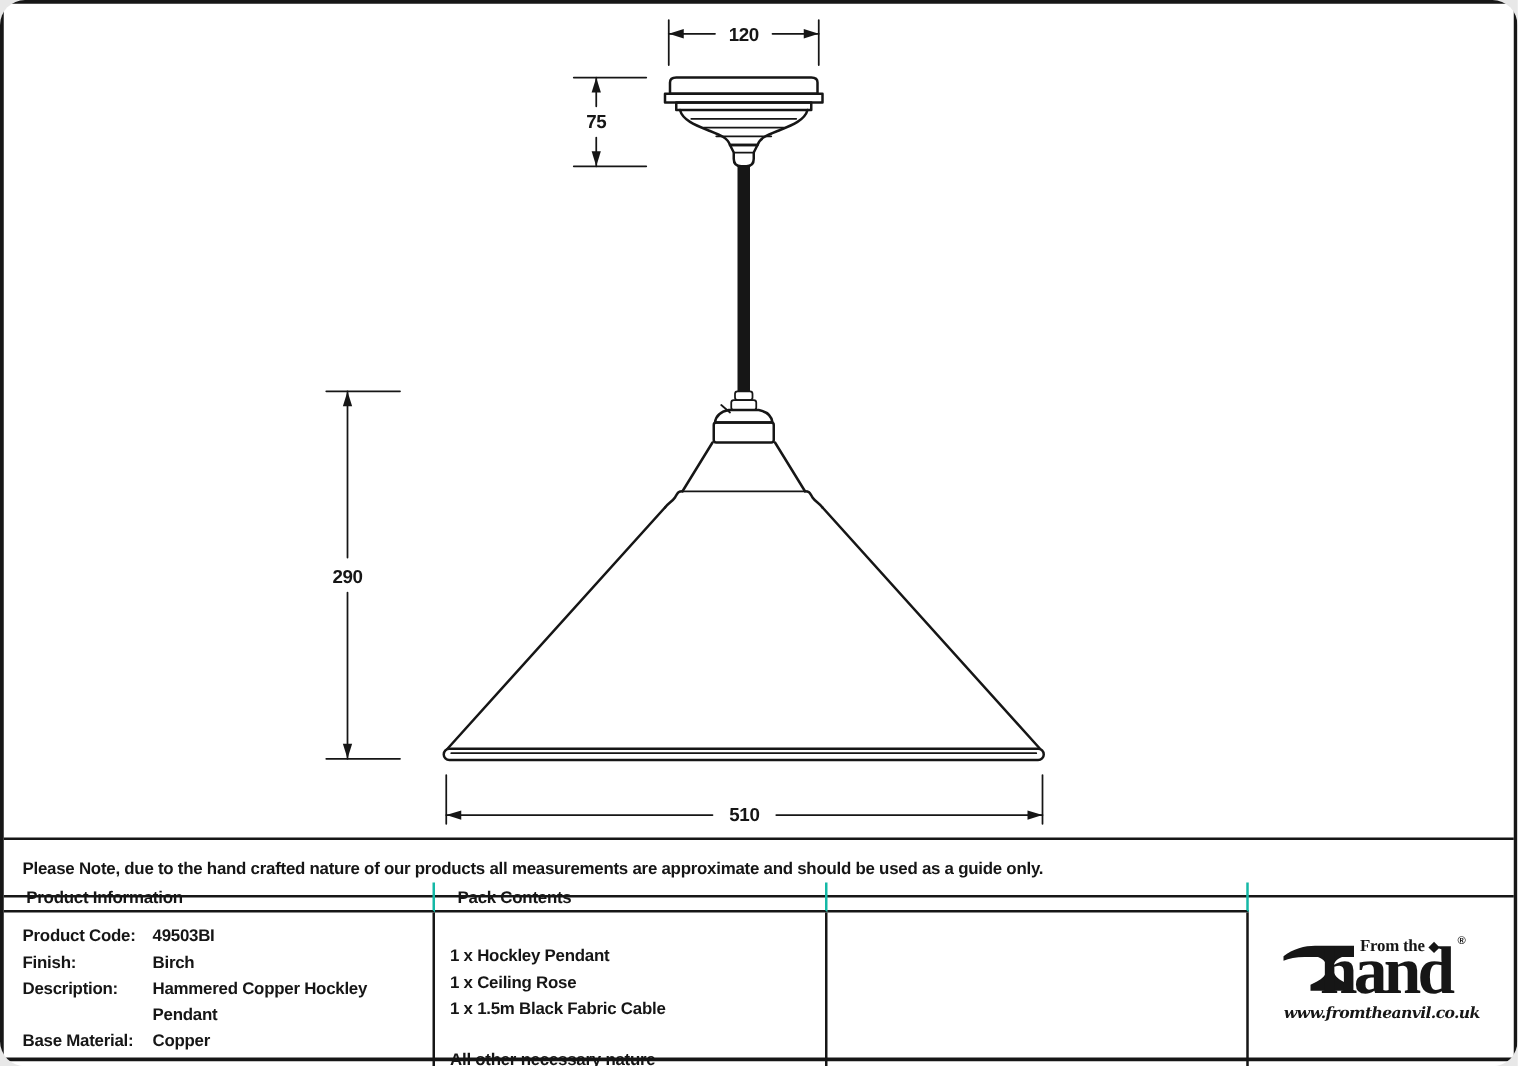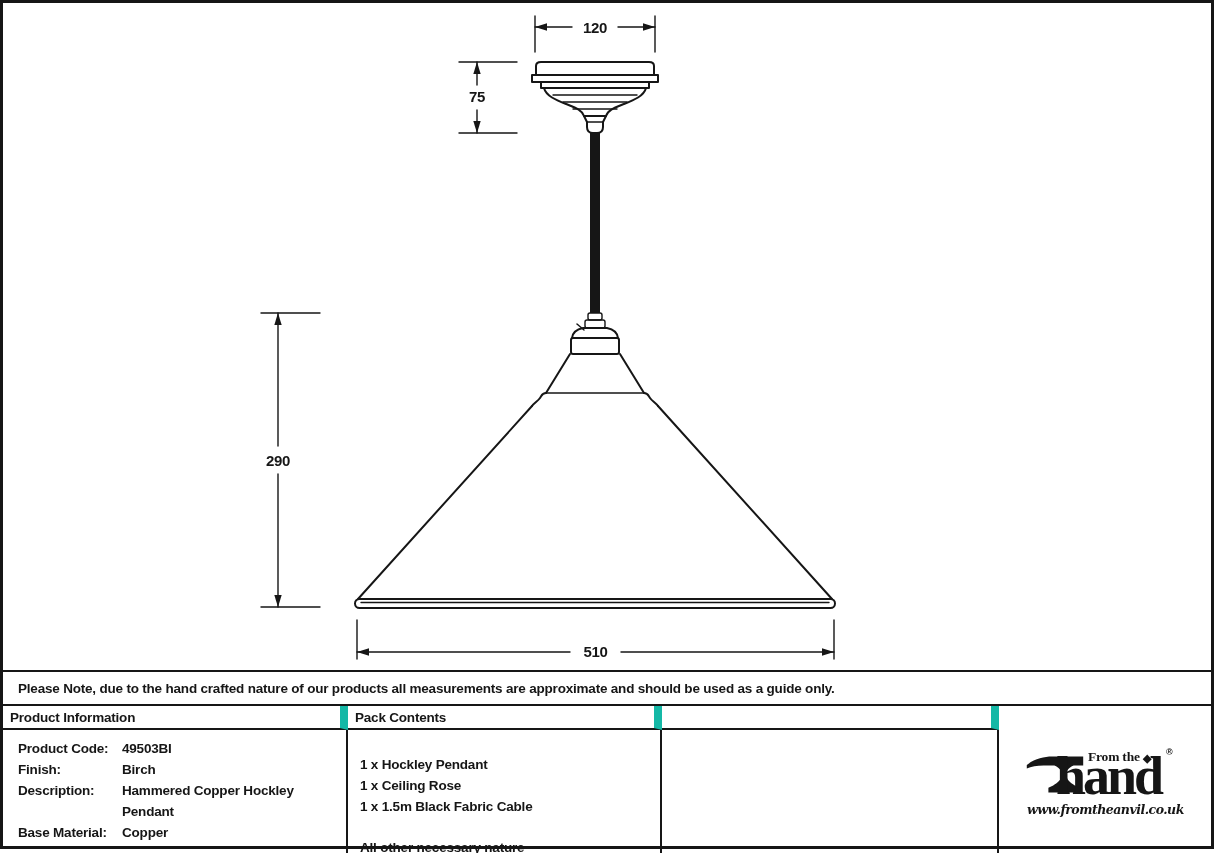--- a/index.html
+++ b/index.html
@@ -4,50 +4,51 @@
 <style>
   html,body{margin:0;padding:0;background:#e8e8e8;}
   .page{
     position:relative;
     width:1214px;height:853px;
     background:#fff;
     font-family:"Liberation Sans",sans-serif;
     color:#161616;
     overflow:hidden;
     margin:0 auto;
+    border-radius:20px;
   }
   .frame{
     position:absolute;left:0;top:0;right:0;bottom:4px;
     border:3px solid #161616;
     pointer-events:none;
   }
   
   .drawing{position:absolute;left:0;top:0;width:1214px;height:670px;}
   .ln{stroke:#161616;stroke-width:2;fill:none;stroke-linejoin:round;stroke-linecap:round;}
   .thin{stroke-width:1.4;}
   .solid{fill:#161616;stroke:none;}
   .dim-label{font-family:"Liberation Sans",sans-serif;font-weight:bold;font-size:15px;fill:#161616;letter-spacing:-0.3px;}
   
   .note-bar{
-    position:absolute;left:3px;right:3px;top:670px;height:36px;
+    position:absolute;left:3px;right:3px;top:670px;height:48px;
     border-top:2px solid #161616;border-bottom:2px solid #161616;
     box-sizing:border-box;
     display:flex;align-items:center;
     padding-left:15px;
     font-size:13.5px;font-weight:bold;letter-spacing:-0.2px;
   }
   
   .spec-table{
     position:absolute;left:3px;right:3px;top:706px;bottom:7px;
     display:grid;
     grid-template-columns:345px 314px 337px 1fr;
     grid-template-rows:24px 1fr;
   }
   .cell{box-sizing:border-box;font-size:13.5px;font-weight:bold;letter-spacing:-0.2px;}
-  .th{border-right:8px solid #14b8a6;border-bottom:2px solid #161616;padding:4px 0 0 7px;}
+  .th{border-right:2px solid #14b8a6;border-bottom:2px solid #161616;padding:4px 0 0 18px;}
   .td{border-right:2px solid #161616;}
   .prod-body{padding:8px 0 0 15px;}
   .prod-row{display:flex;line-height:21px;}
   .prod-label{width:104px;flex:0 0 104px;}
   .pack-body{padding:24px 0 0 12px;line-height:21px;}
   .pack-footer{margin-top:20px;}
   .logo-cell{grid-column:4;grid-row:1 / 3;display:flex;align-items:center;justify-content:center;}
   
   .logo{position:relative;width:160px;height:70px;}
   .anvil-svg{position:absolute;left:0;top:2px;width:60px;height:50px;}

